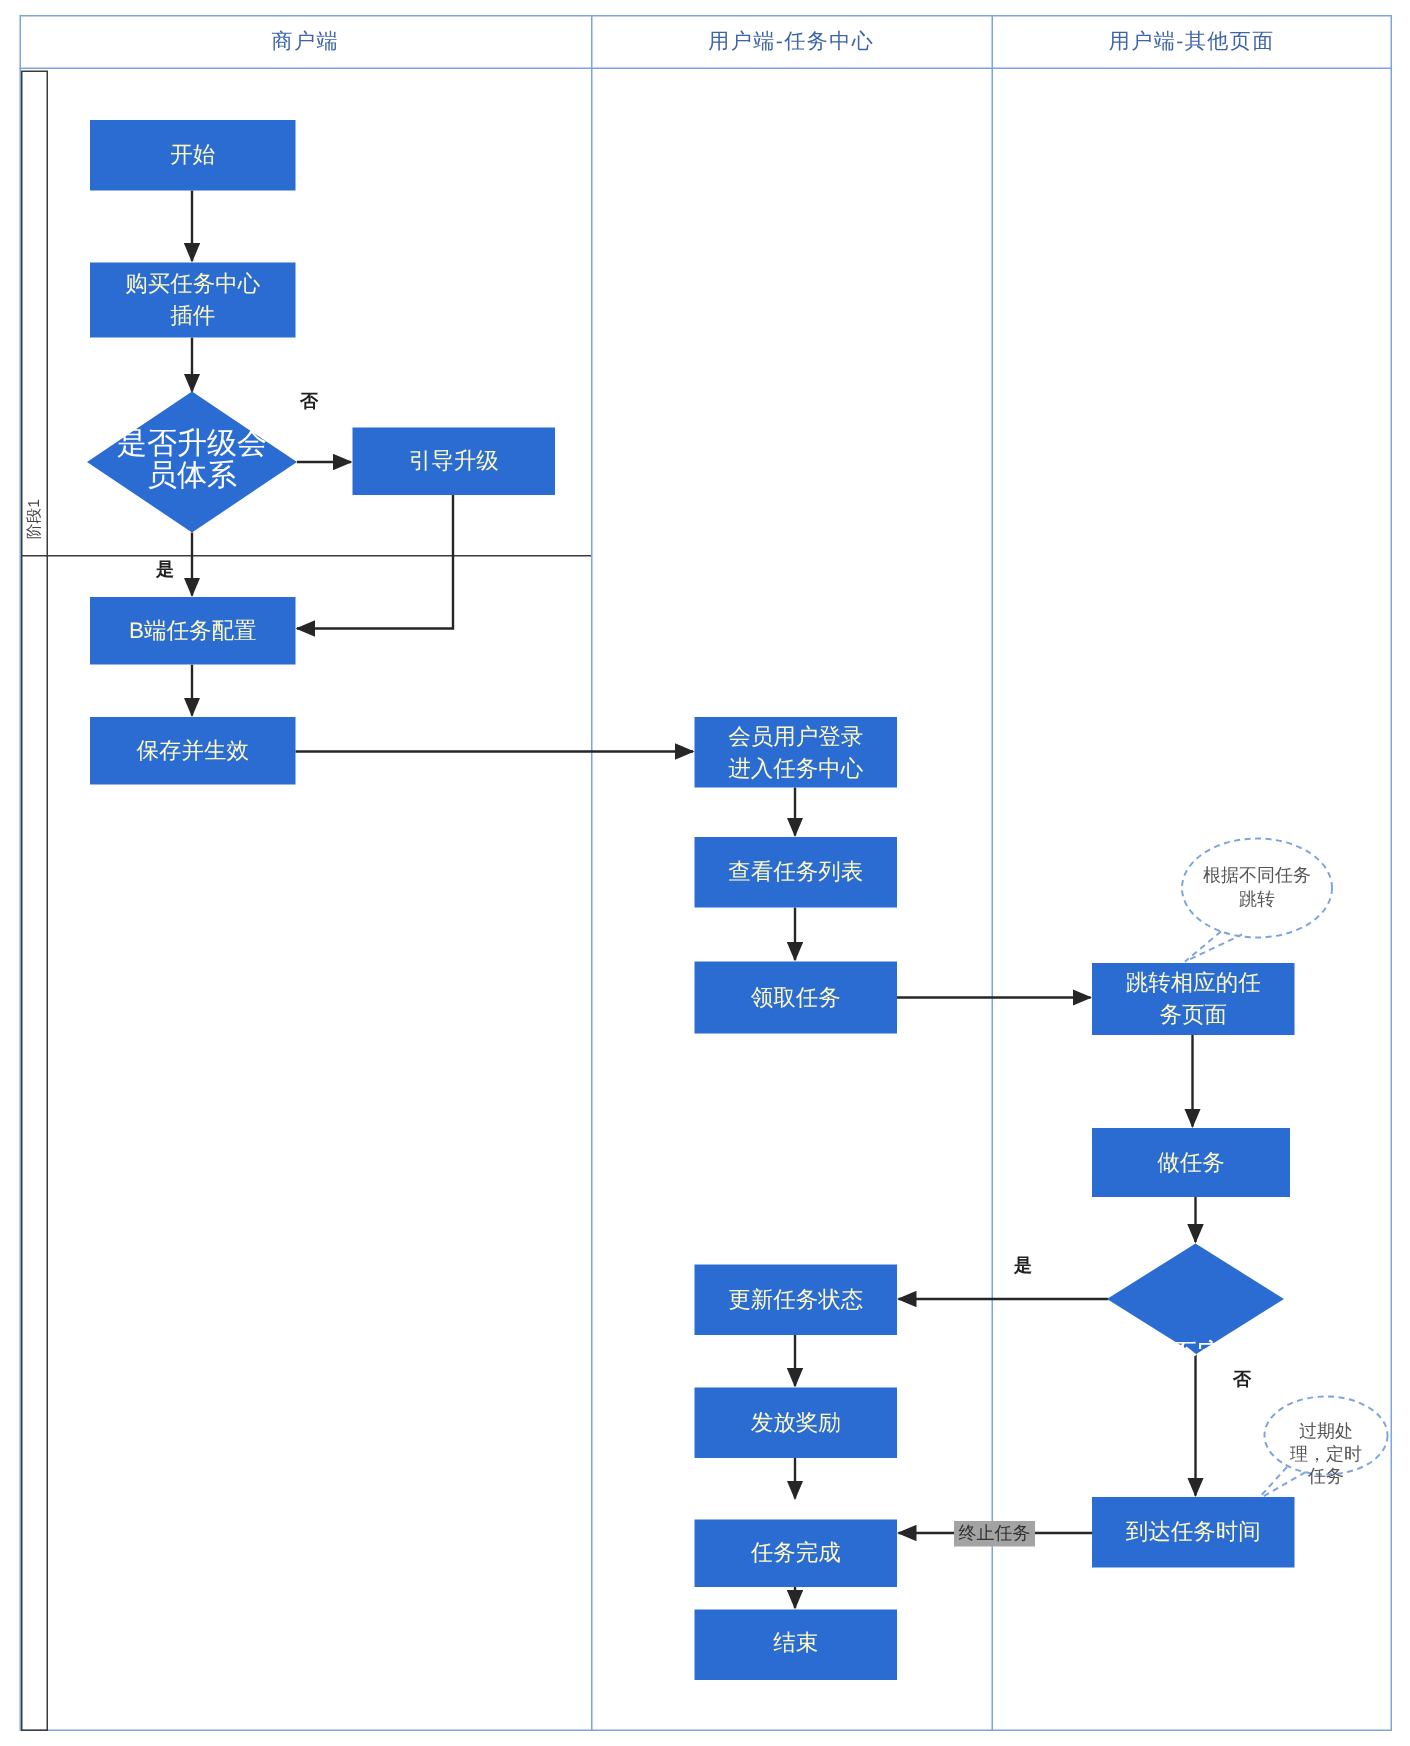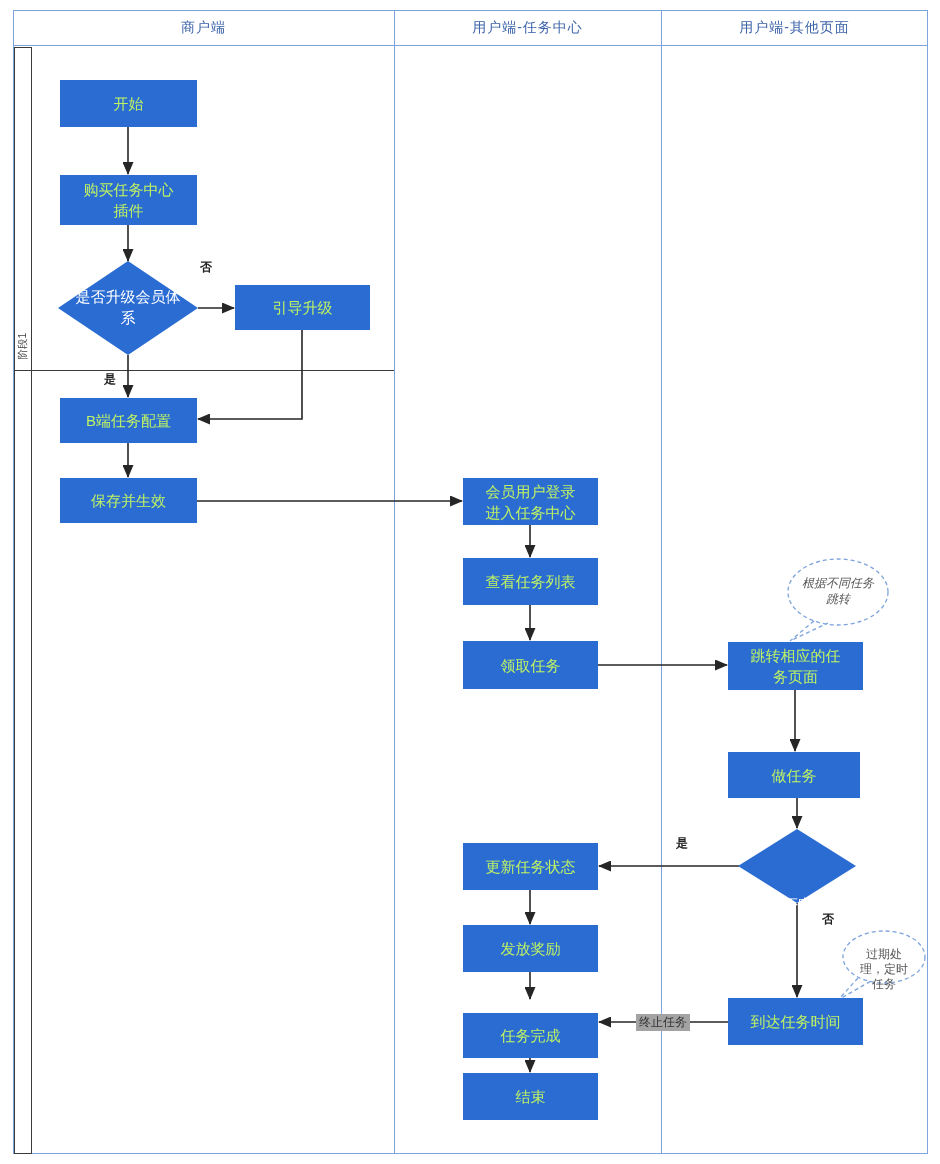--- a/index.html
+++ b/index.html
@@ -15,24 +15,24 @@
   .lane-header{position:absolute;top:10px;height:35px;display:flex;align-items:center;
     justify-content:center;color:#3d64a8;font-size:14px;letter-spacing:1px;}
   
   .phase-box{position:absolute;box-sizing:border-box;border:1.5px solid #3b3b3b;background:transparent;}
   .phase-divider{position:absolute;height:0;border-top:1.5px solid #3b3b3b;}
   .phase-label{position:absolute;font-size:10.5px;color:#444;white-space:nowrap;
     transform:translate(-50%,-50%) rotate(-90deg);}
   
   svg.wires{position:absolute;left:0;top:0;z-index:2;}
   
-  .node{position:absolute;background:#2b6cd3;color:#bef264;font-size:15px;line-height:21px;
+  .node{position:absolute;background:#2b6cd3;color:#fef9c3;font-size:15px;line-height:21px;
     display:flex;align-items:center;justify-content:center;text-align:center;
     box-sizing:border-box;padding:2px 18px;z-index:3;}
-  .diamond-label{position:absolute;color:#ffffff;font-size:15px;line-height:21px;
+  .diamond-label{position:absolute;color:#ffffff;font-size:20px;line-height:21px;
     display:flex;align-items:center;justify-content:center;text-align:center;z-index:3;}
   
   .edge-label{position:absolute;font-size:12px;font-weight:bold;color:#222;z-index:4;}
   .edge-label-plain{position:absolute;font-size:12px;font-weight:normal;color:#333;
     background:#a3a3a3;padding:0 3px;transform:translateX(-50%);z-index:4;}
   
   .note-text{position:absolute;font-size:12px;line-height:16px;color:#555;
     display:flex;align-items:center;justify-content:center;text-align:center;z-index:4;}
   .note-text.small{font-size:12px;line-height:15px;margin-top:12px;}
 </style>
@@ -96,30 +96,30 @@
   <div class="node" style="left:60px;top:175px;width:137px;height:50px;">购买任务中心插件</div>
   <div class="node" style="left:235px;top:285px;width:135px;height:45px;">引导升级</div>
   <div class="node" style="left:60px;top:398px;width:137px;height:45px;">B端任务配置</div>
   <div class="node" style="left:60px;top:478px;width:137px;height:45px;">保存并生效</div>
   <div class="node" style="left:463px;top:478px;width:135px;height:47px;">会员用户登录进入任务中心</div>
   <div class="node" style="left:463px;top:558px;width:135px;height:47px;">查看任务列表</div>
   <div class="node" style="left:463px;top:641px;width:135px;height:48px;">领取任务</div>
   <div class="node" style="left:463px;top:843px;width:135px;height:47px;">更新任务状态</div>
   <div class="node" style="left:463px;top:925px;width:135px;height:47px;">发放奖励</div>
   <div class="node" style="left:463px;top:1000px;width:135px;height:45px;margin-top:13px;">任务完成</div>
-  <div class="node" style="left:463px;top:1073px;width:135px;height:47px;">结束</div>
+  <div class="node" style="left:463px;top:1073px;width:135px;height:47px;font-family:Liberation Serif, serif;">结束</div>
   <div class="node" style="left:728px;top:642px;width:135px;height:48px;">跳转相应的任务页面</div>
   <div class="node" style="left:728px;top:752px;width:132px;height:46px;">做任务</div>
   <div class="node" style="left:728px;top:998px;width:135px;height:47px;">到达任务时间</div>
 
   <div class="diamond-label" style="left:72px;top:286px;width:112px;height:42px;">是否升级会员体系</div>
   <div class="diamond-label" style="left:748px;top:856px;width:100px;height:21px;margin-top:38px;">是否完成</div>
 
   <div class="edge-label" style="left:200px;top:259px;">否</div>
   <div class="edge-label" style="left:104px;top:371px;">是</div>
   <div class="edge-label" style="left:676px;top:835px;">是</div>
   <div class="edge-label" style="left:822px;top:911px;">否</div>
   <div class="edge-label-plain" style="left:663px;top:1014px;">终止任务</div>
 
-  <div class="note-text" style="left:799px;top:574px;width:78px;height:34px;font-style:italic;">根据不同任务跳转</div>
+  <div class="note-text" style="left:799px;top:574px;width:78px;height:34px;">根据不同任务跳转</div>
   <div class="note-text small" style="left:858px;top:934px;width:52px;height:46px;">过期处理，定时任务</div>
 
 </div>
 
 </body></html>

